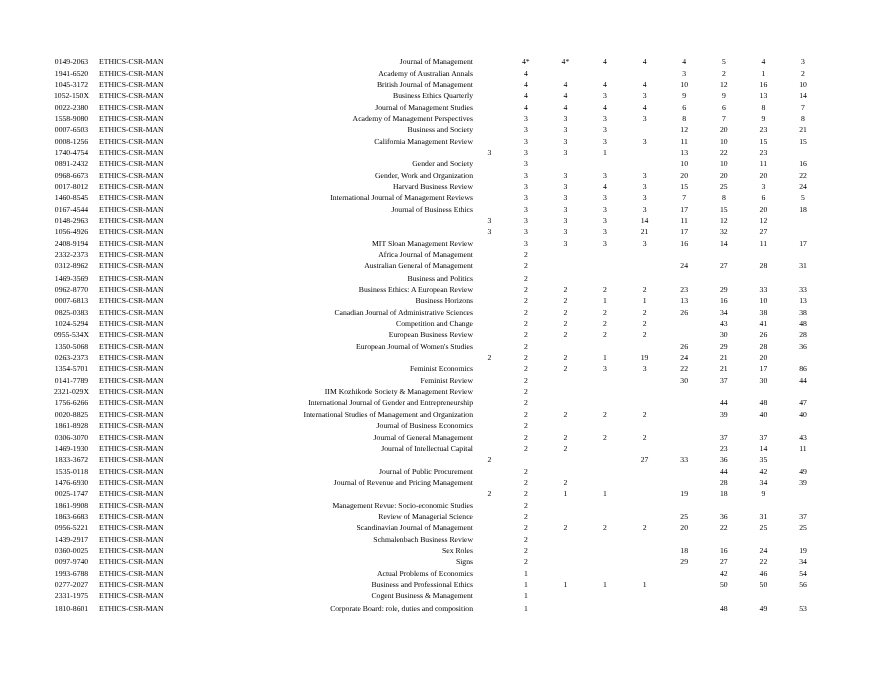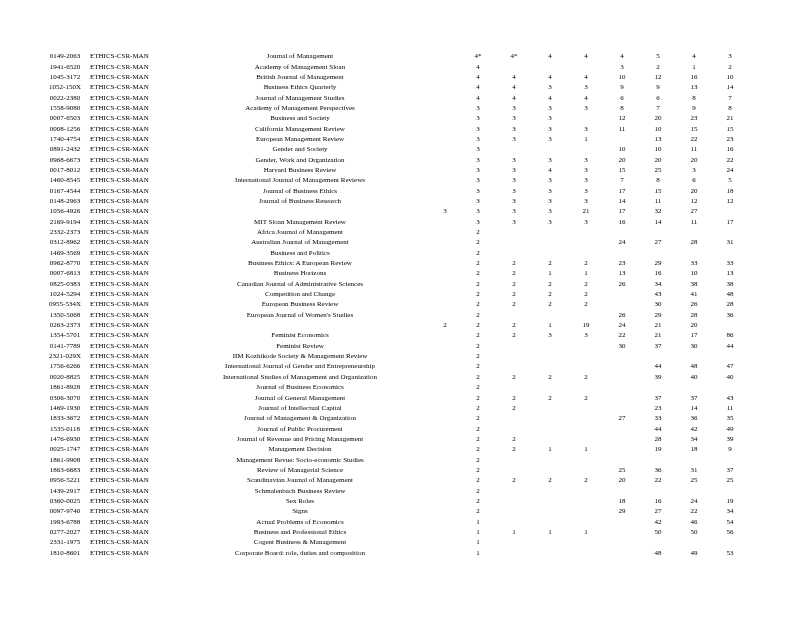--- a/index.html
+++ b/index.html
@@ -25,21 +25,21 @@
     display: grid;
     grid-template-columns: 50px 80px 260px 30px repeat(8, 36px);
     height: 10.35px;
     align-items: center;
     font-size: 7px;
     line-height: 8px;
     white-space: nowrap;
   }
   .c-issn  { text-align: center; }
   .c-field { text-align: left; }
-  .c-name  { text-align: center; }
+  .c-name  { text-align: right; }
   .c-gap   { }
   .c-num   { text-align: center; }
 </style>
 </head>
 <body>
 
 <div class="page">
   <div class="journal-table">
       <div class="row">
         <div class="c-issn">0149-2063</div>
@@ -51,21 +51,21 @@
         <div class="c-num">4</div>
         <div class="c-num">4</div>
         <div class="c-num">4</div>
         <div class="c-num">5</div>
         <div class="c-num">4</div>
         <div class="c-num">3</div>
       </div>
       <div class="row">
         <div class="c-issn">1941-6520</div>
         <div class="c-field">ETHICS-CSR-MAN</div>
-        <div class="c-name">Academy of Management Sloan</div>
+        <div class="c-name">Academy of Australian Annals</div>
         <div class="c-gap"></div>
         <div class="c-num">4</div>
         <div class="c-num"></div>
         <div class="c-num"></div>
         <div class="c-num"></div>
         <div class="c-num">3</div>
         <div class="c-num">2</div>
         <div class="c-num">1</div>
         <div class="c-num">2</div>
       </div>
@@ -149,21 +149,20 @@
         <div class="c-num">3</div>
         <div class="c-num">3</div>
         <div class="c-num">11</div>
         <div class="c-num">10</div>
         <div class="c-num">15</div>
         <div class="c-num">15</div>
       </div>
       <div class="row">
         <div class="c-issn">1740-4754</div>
         <div class="c-field">ETHICS-CSR-MAN</div>
-        <div class="c-name">European Management Review</div>
         <div class="c-gap"></div>
         <div class="c-num">3</div>
         <div class="c-num">3</div>
         <div class="c-num">3</div>
         <div class="c-num">1</div>
         <div class="c-num"></div>
         <div class="c-num">13</div>
         <div class="c-num">22</div>
         <div class="c-num">23</div>
       </div>
@@ -233,21 +232,20 @@
         <div class="c-num">3</div>
         <div class="c-num">3</div>
         <div class="c-num">17</div>
         <div class="c-num">15</div>
         <div class="c-num">20</div>
         <div class="c-num">18</div>
       </div>
       <div class="row">
         <div class="c-issn">0148-2963</div>
         <div class="c-field">ETHICS-CSR-MAN</div>
-        <div class="c-name">Journal of Business Research</div>
         <div class="c-gap"></div>
         <div class="c-num">3</div>
         <div class="c-num">3</div>
         <div class="c-num">3</div>
         <div class="c-num">3</div>
         <div class="c-num">14</div>
         <div class="c-num">11</div>
         <div class="c-num">12</div>
         <div class="c-num">12</div>
       </div>
@@ -258,21 +256,21 @@
         <div class="c-num">3</div>
         <div class="c-num">3</div>
         <div class="c-num">3</div>
         <div class="c-num">3</div>
         <div class="c-num">21</div>
         <div class="c-num">17</div>
         <div class="c-num">32</div>
         <div class="c-num">27</div>
       </div>
       <div class="row">
-        <div class="c-issn">2169-9194</div>
+        <div class="c-issn">2408-9194</div>
         <div class="c-field">ETHICS-CSR-MAN</div>
         <div class="c-name">MIT Sloan Management Review</div>
         <div class="c-gap"></div>
         <div class="c-num">3</div>
         <div class="c-num">3</div>
         <div class="c-num">3</div>
         <div class="c-num">3</div>
         <div class="c-num">16</div>
         <div class="c-num">14</div>
         <div class="c-num">11</div>
@@ -288,21 +286,21 @@
         <div class="c-num"></div>
         <div class="c-num"></div>
         <div class="c-num"></div>
         <div class="c-num"></div>
         <div class="c-num"></div>
         <div class="c-num"></div>
       </div>
       <div class="row">
         <div class="c-issn">0312-8962</div>
         <div class="c-field">ETHICS-CSR-MAN</div>
-        <div class="c-name">Australian Journal of Management</div>
+        <div class="c-name">Australian General of Management</div>
         <div class="c-gap"></div>
         <div class="c-num">2</div>
         <div class="c-num"></div>
         <div class="c-num"></div>
         <div class="c-num"></div>
         <div class="c-num">24</div>
         <div class="c-num">27</div>
         <div class="c-num">28</div>
         <div class="c-num">31</div>
       </div>
@@ -525,21 +523,20 @@
         <div class="c-num"></div>
         <div class="c-num"></div>
         <div class="c-num"></div>
         <div class="c-num">23</div>
         <div class="c-num">14</div>
         <div class="c-num">11</div>
       </div>
       <div class="row">
         <div class="c-issn">1833-3672</div>
         <div class="c-field">ETHICS-CSR-MAN</div>
-        <div class="c-name">Journal of Management &amp; Organization</div>
         <div class="c-gap"></div>
         <div class="c-num">2</div>
         <div class="c-num"></div>
         <div class="c-num"></div>
         <div class="c-num"></div>
         <div class="c-num">27</div>
         <div class="c-num">33</div>
         <div class="c-num">36</div>
         <div class="c-num">35</div>
       </div>
@@ -567,21 +564,20 @@
         <div class="c-num"></div>
         <div class="c-num"></div>
         <div class="c-num"></div>
         <div class="c-num">28</div>
         <div class="c-num">34</div>
         <div class="c-num">39</div>
       </div>
       <div class="row">
         <div class="c-issn">0025-1747</div>
         <div class="c-field">ETHICS-CSR-MAN</div>
-        <div class="c-name">Management Decision</div>
         <div class="c-gap"></div>
         <div class="c-num">2</div>
         <div class="c-num">2</div>
         <div class="c-num">1</div>
         <div class="c-num">1</div>
         <div class="c-num"></div>
         <div class="c-num">19</div>
         <div class="c-num">18</div>
         <div class="c-num">9</div>
       </div>

